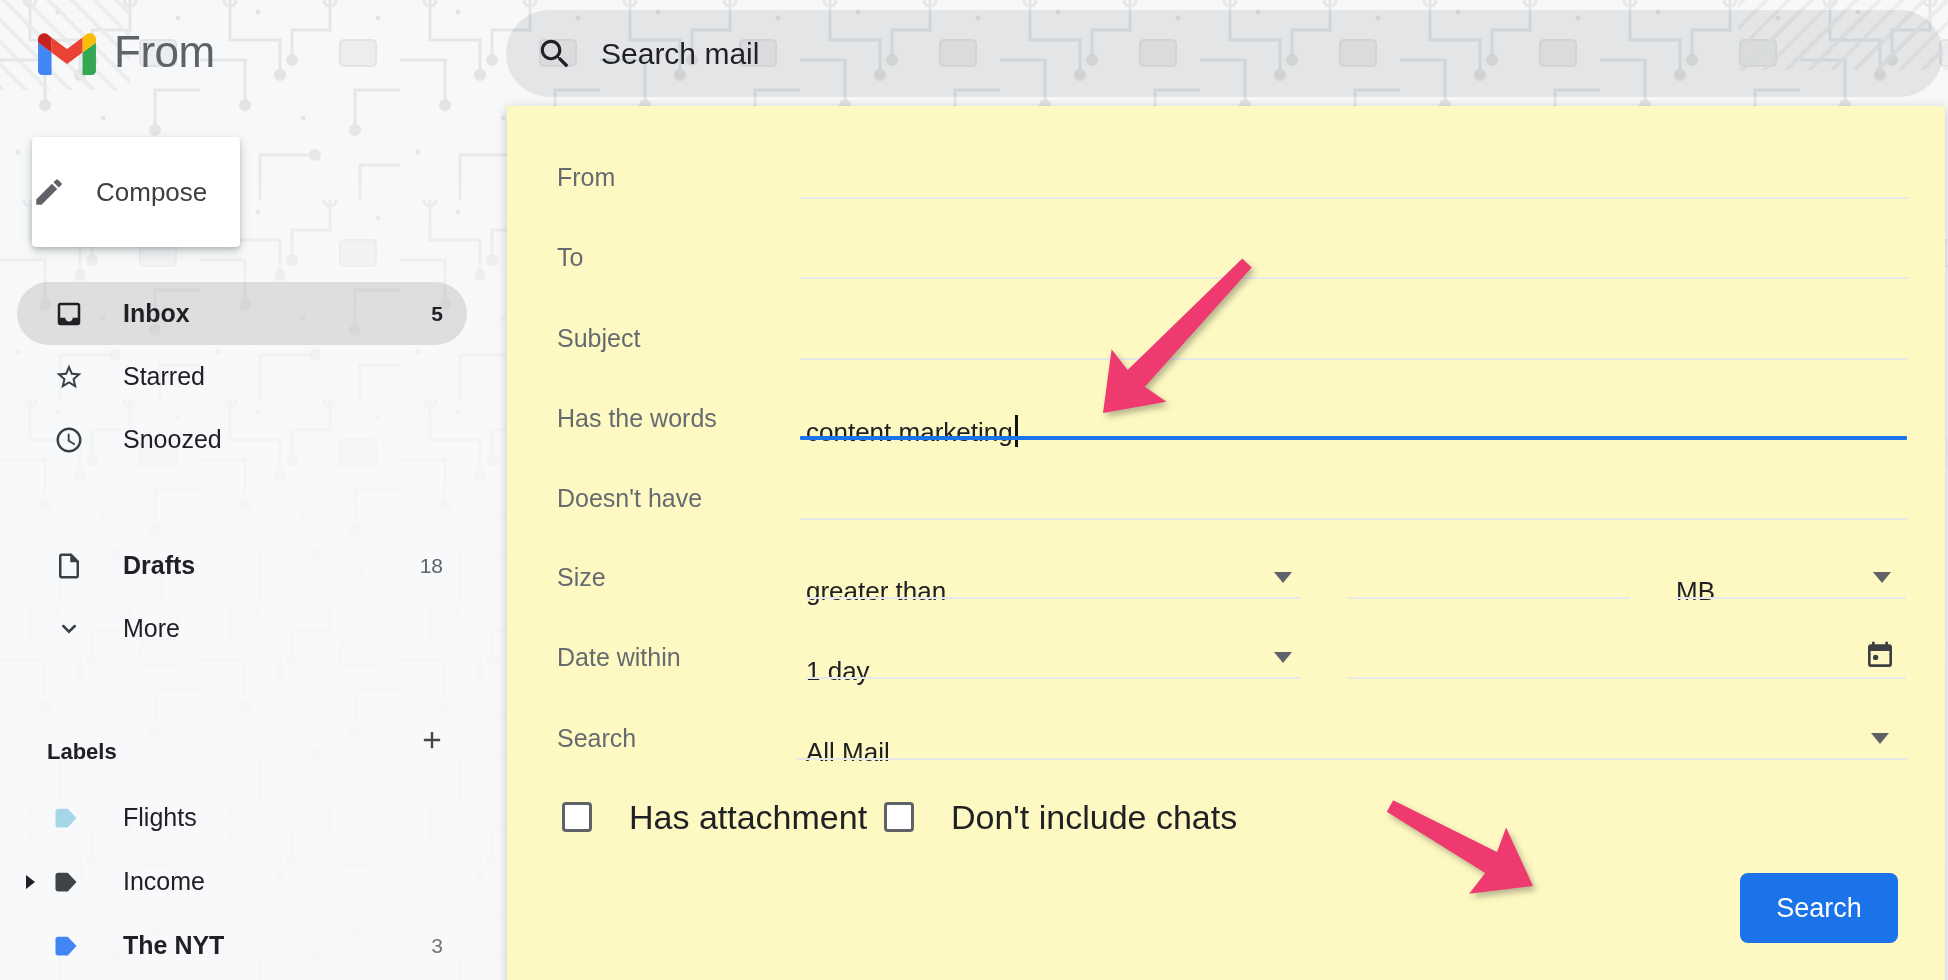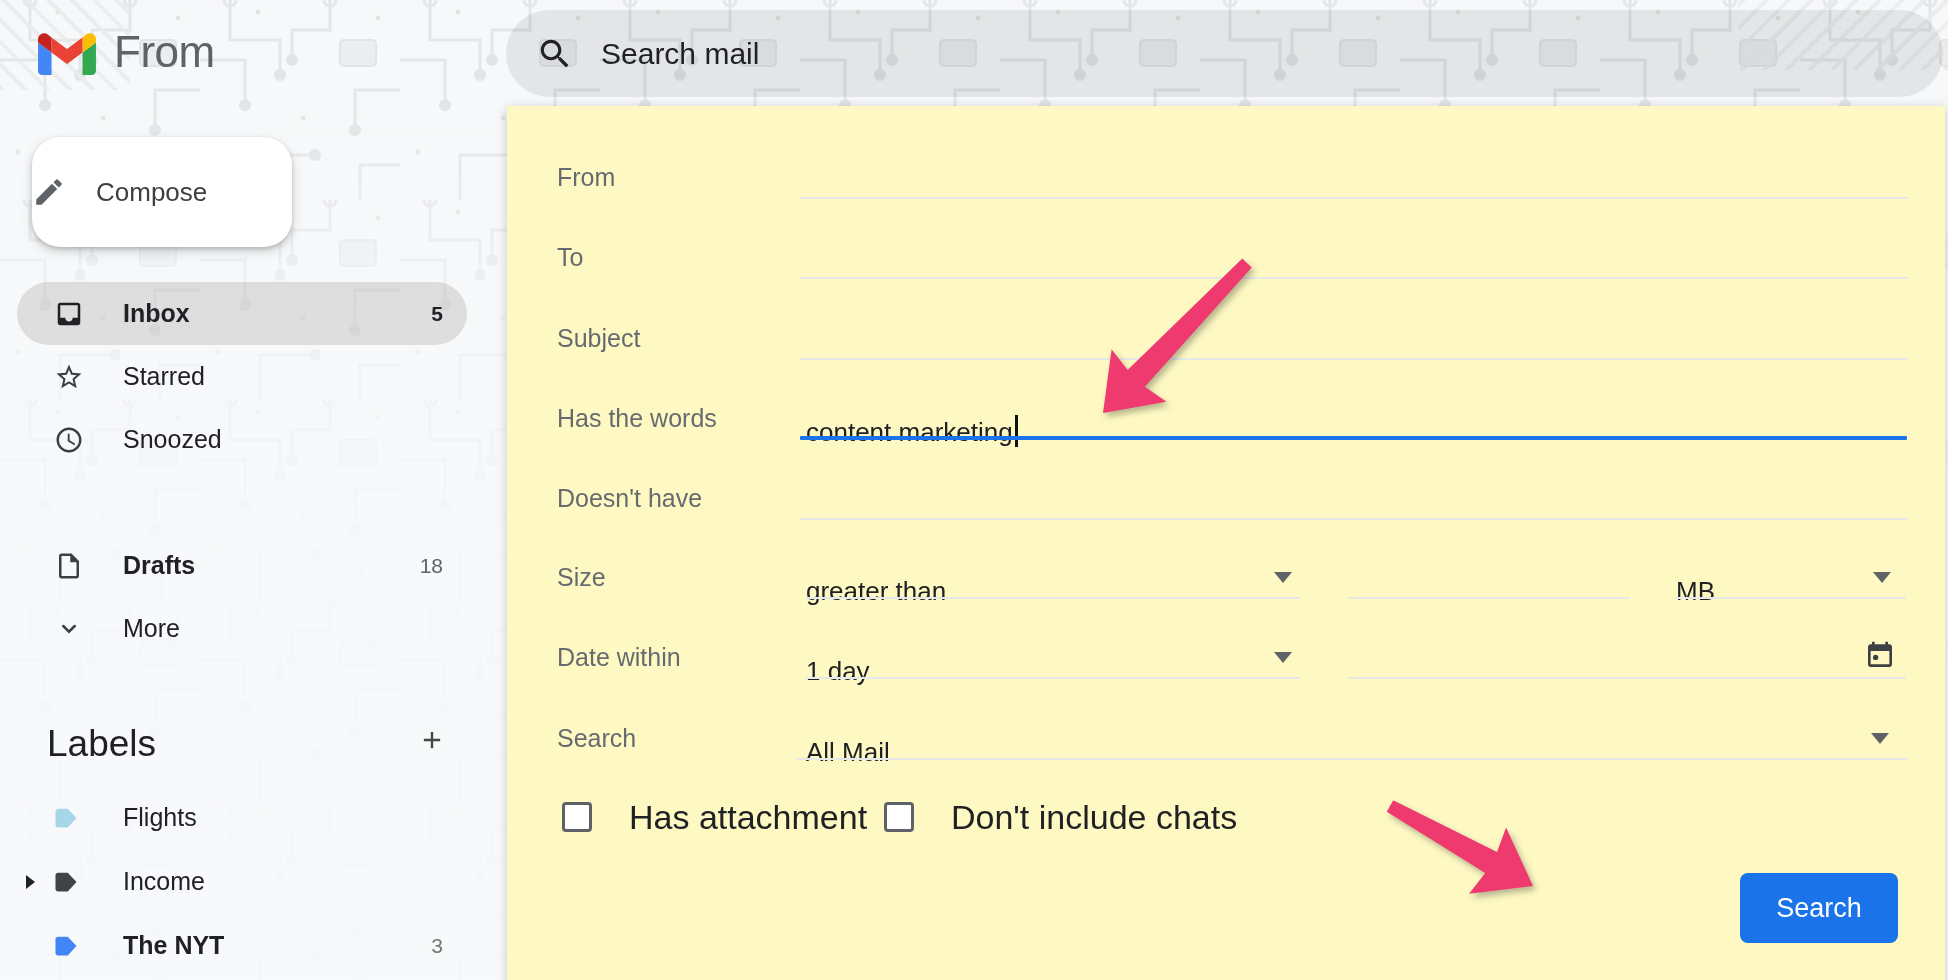--- a/index.html
+++ b/index.html
@@ -16,39 +16,39 @@
   #hatch-tl { left:0; top:0; width:130px; height:90px; }
   #hatch-tr { right:0; top:0; width:210px; height:70px;
     background:repeating-linear-gradient(-45deg, #e9eaec 0 4px, transparent 4px 16px); }
 
   
   .sidebar { position:absolute; left:0; top:0; width:507px; height:980px; z-index:2; }
   .brand { position:absolute; left:38px; top:25px; height:54px; display:flex; align-items:center; }
   .brand svg { width:58px; height:45px; }
   .brand-text { margin-left:18px; font-size:44px; font-weight:500; color:#5f6368; letter-spacing:-0.5px; }
 
-  .compose-btn { position:absolute; left:32px; top:137px; width:260px; height:110px;
-    background:#ffffff; border:none; border-radius:28px; cursor:pointer;
+  .compose-btn { position:absolute; left:32px; top:137px; width:208px; height:110px;
+    background:#ffffff; border:none; border-radius:4px; cursor:pointer;
     box-shadow:0 2px 4px rgba(60,64,67,.25), 0 5px 12px rgba(60,64,67,.18);
     display:flex; align-items:center; }
   .compose-btn svg { width:34px; height:34px; }
   .compose-label { margin-left:30px; font-size:26px; font-weight:500; color:#3c4043; }
 
   .nav-item { position:absolute; left:17px; width:450px; height:63px; border-radius:32px;
     display:flex; align-items:center; cursor:pointer;text-decoration:underline; }
   .nav-item.active { background:rgba(32,33,36,0.12); }
   .nav-icon { position:absolute; left:36px; width:32px; height:32px; display:flex; align-items:center; justify-content:center; }
   .nav-icon svg { width:30px; height:30px; }
   .nav-label { position:absolute; left:106px; font-size:25px; color:#202124; }
   .nav-item.bold .nav-label { font-weight:700; }
   .nav-count { position:absolute; right:24px; font-size:21px; color:#5f6368; }
   .nav-count.bold { font-weight:700; color:#202124; }
 
   .labels-head { position:absolute; left:0; top:714px; width:467px; height:52px; }
-  .labels-title { position:absolute; left:47px; top:4px; line-height:52px; font-size:37px; font-weight:400; color:#202124; }
+  .labels-title { position:absolute; left:47px; top:12px; line-height:52px; font-size:22px; font-weight:700; color:#202124; }
   .labels-add { position:absolute; left:419px; top:13px; width:26px; height:26px; cursor:pointer; }
 
   .label-row { position:absolute; left:17px; width:450px; height:63px; display:flex; align-items:center; cursor:pointer; }
   .tag-icon { position:absolute; left:36px; width:30px; height:30px; }
   .label-name { position:absolute; left:106px; font-size:25px; color:#202124; }
   .label-row.bold .label-name { font-weight:700; }
   .label-count { position:absolute; right:24px; font-size:21px; color:#747775; }
   .expander { position:absolute; left:9px; top:25px; width:0; height:0;
     border-top:7px solid transparent; border-bottom:7px solid transparent; border-left:9px solid #202124; cursor:pointer; }
 

